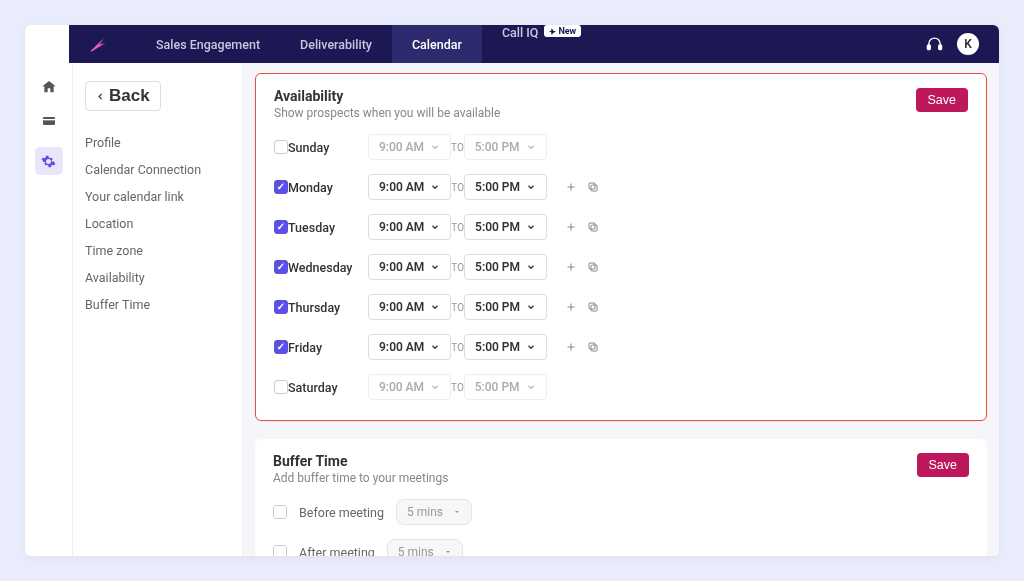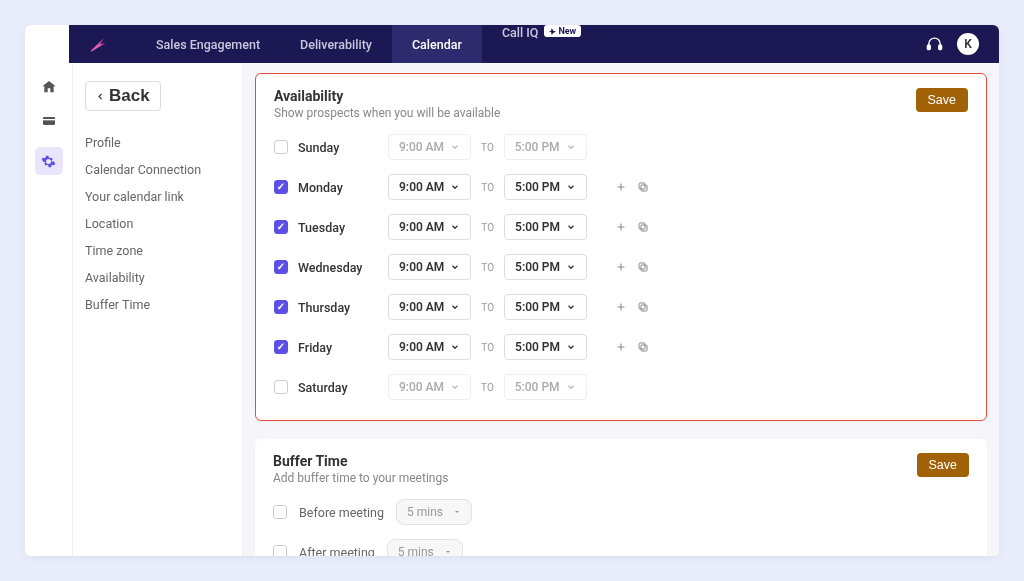--- a/index.html
+++ b/index.html
@@ -134,35 +134,34 @@
     position:relative;
     box-shadow: 0 1px 2px rgba(0,0,0,0.04);
   }
   .card.highlight {
     border: 1.5px solid #e74c3c;
   }
   .card-header { display:flex; align-items:flex-start; }
   .card-title { font-size:14px; font-weight:700; color:#333; }
   .card-sub { font-size:12px; color:#888; margin-top:2px; }
   .save-btn {
-    background:#a16207;
+    background:#be185d;
     color:#fff;
     border:none;
     padding:5px 12px;
     border-radius:4px;
     font-size:12.5px;
     font-weight:500;
     cursor:pointer;
     margin-left:auto;
   }
   .day-row {
     display:flex;
     align-items:center;
     margin-top:14px;
-    gap:10px;
   }
   .chk {
     width:14px;height:14px;
     border:1.5px solid #ccc;
     border-radius:3px;
     background:#fff;
     display:flex;align-items:center;justify-content:center;
     cursor:pointer;
     flex-shrink:0;
   }

